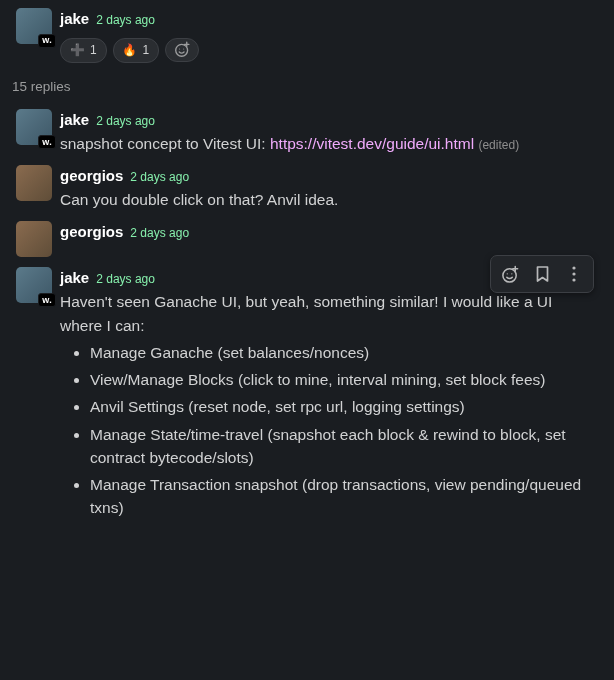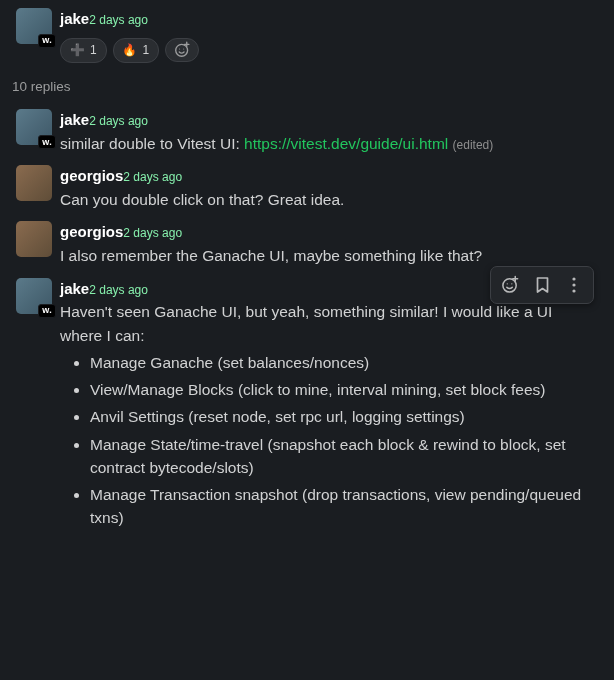--- a/index.html
+++ b/index.html
@@ -20,26 +20,26 @@
   .avatar-bg { width: 36px; height: 36px; border-radius: 5px; background: linear-gradient(135deg, #5b7a8a, #3d5766); }
   .avatar-bg.g2 { background: linear-gradient(135deg, #8a6b4f, #5f4d38); }
   .avatar-badge {
     position: absolute; bottom: -4px; right: -4px;
     width: 18px; height: 14px; background: #000; color: #fff;
     font-size: 9px; font-weight: 700; border-radius: 3px;
     display: flex; align-items: center; justify-content: center;
     border: 1.5px solid #1a1d21;
   }
   .content { flex: 1; min-width: 0; }
-  .header-line { display: flex; align-items: baseline; margin-bottom: 1px; }
+  .header-line { display: flex; align-items: baseline; gap: 7px; margin-bottom: 1px; }
   .author { color: #fff; font-weight: 800; font-size: 15px; }
   .timestamp { color: #86efac; font-size: 12px; }
   .body-text { color: #d1d2d3; font-size: 15.5px; line-height: 1.5; }
   .edited { color: #8e8e8e; font-size: 12px; }
-  .link { color: #22c55e; }
+  .link { color: #f0abfc; }
   .reactions { display: flex; gap: 6px; margin-top: 8px; }
   .reaction-pill {
     display: inline-flex; align-items: center; gap: 5px;
     background: #2a2d31; border: 1px solid #3c3f44;
     padding: 3px 9px; border-radius: 12px;
     font-size: 12px; color: #d1d2d3;
     cursor: pointer;
   }
   .add-react {
     display: inline-flex; align-items: center; justify-content: center;
@@ -90,62 +90,61 @@
           <circle cx="6.6" cy="9.3" r="0.6" fill="currentColor" stroke="none"></circle>
           <circle cx="11.4" cy="9.3" r="0.6" fill="currentColor" stroke="none"></circle>
           <path d="M6.2 13 Q9 15.5 11.8 13" stroke-linecap="round"></path>
           <path d="M15 1.5 L15 6.5 M12.5 4 L17.5 4" stroke-linecap="round"></path>
         </svg>
       </div>
     </div>
   </div>
 </div>
 
-<div class="replies-count">10 replies</div>
+<div class="replies-count">15 replies</div>
 
 <div class="msg">
   <div class="avatar-wrap">
     <div class="avatar-bg"></div>
     <div class="avatar-badge">ᴡ.</div>
   </div>
   <div class="content">
     <div class="header-line">
       <span class="author">jake</span>
       <span class="timestamp">2 days ago</span>
     </div>
     <div class="body-text">
-      <span>similar double to Vitest UI: </span><span class="link">https://vitest.dev/guide/ui.html</span>
+      <span>snapshot concept to Vitest UI: </span><span class="link">https://vitest.dev/guide/ui.html</span>
       <span class="edited">(edited)</span>
     </div>
   </div>
 </div>
 
 <div class="msg">
   <div class="avatar-wrap">
     <div class="avatar-bg g2"></div>
   </div>
   <div class="content">
     <div class="header-line">
       <span class="author">georgios</span>
       <span class="timestamp">2 days ago</span>
     </div>
-    <div class="body-text">Can you double click on that? Great idea.</div>
+    <div class="body-text">Can you double click on that? Anvil idea.</div>
   </div>
 </div>
 
 <div class="msg" style="position:relative;">
   <div class="avatar-wrap">
     <div class="avatar-bg g2"></div>
   </div>
   <div class="content">
     <div class="header-line">
       <span class="author">georgios</span>
       <span class="timestamp">2 days ago</span>
     </div>
-    <div class="body-text">I also remember the Ganache UI, maybe something like that?</div>
   </div>
 </div>
 
 <div class="msg" style="position:relative;">
   <div class="hover-toolbar">
     <div class="hover-btn">
       <svg width="19" height="19" viewBox="0 0 20 20" fill="none" stroke="currentColor" stroke-width="1.6">
         <circle cx="9" cy="11" r="7"></circle>
         <circle cx="6.6" cy="9.3" r="0.7" fill="currentColor" stroke="none"></circle>
         <circle cx="11.4" cy="9.3" r="0.7" fill="currentColor" stroke="none"></circle>

